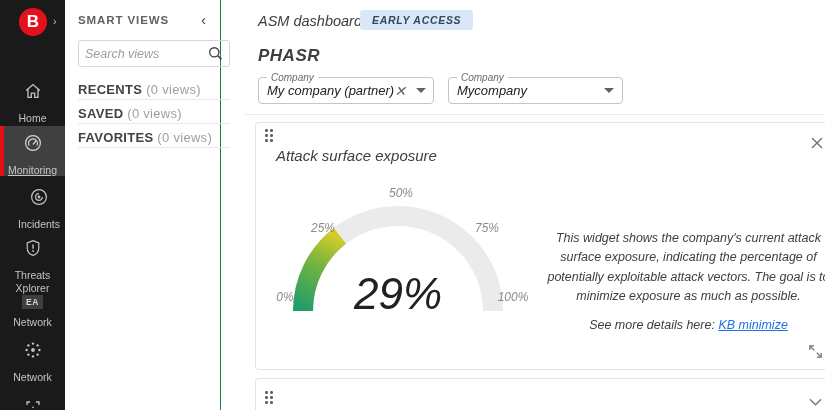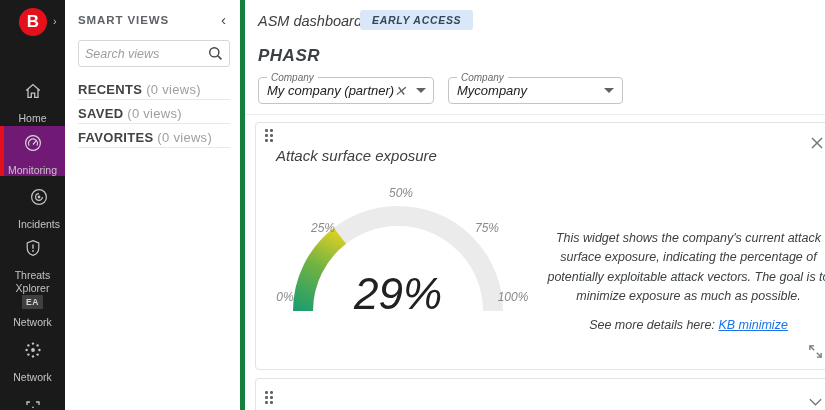--- a/index.html
+++ b/index.html
@@ -9,28 +9,28 @@
 
   
   .rail { position:absolute; left:0; top:0; width:65px; height:410px; background:#1a1a1a; }
   .logo { position:absolute; left:19px; top:8px; width:28px; height:28px; border-radius:50%;
     background:#e4111c; color:#fff; font-weight:bold; font-size:17px;
     display:flex; align-items:center; justify-content:center; }
   .rail-expand { position:absolute; left:53px; top:15px; color:#bdbdbd; font-size:11px; cursor:pointer; }
   .nav-item { position:absolute; left:0; width:65px; text-align:center; color:#c4c4c4; cursor:pointer; }
   .nav-item svg { display:block; margin:0 auto; }
   .nav-label { font-size:10.5px; margin-top:11px; line-height:1.2; }
-  .nav-active { background:#701a75; border-left:4px solid #e4111c; }
+  .nav-active { background:#404040; border-left:4px solid #e4111c;text-decoration:underline; }
   .nav-active .inner { margin-left:-4px; }
   .ea-chip { display:inline-block; background:#3f3f3f; color:#d6d6d6; font-size:8.5px;
     font-weight:bold; padding:2px 4px; border-radius:0; letter-spacing:.5px; }
 
   
-  .panel { position:absolute; left:65px; top:0; width:180px; height:410px; background:#fff;
-    border-right:5px solid #15803d; }
+  .panel { position:absolute; left:65px; top:0; width:156px; height:410px; background:#fff;
+    border-right:1px solid #15803d; }
   .panel-title { position:absolute; left:13px; top:14px; font-size:11.5px; letter-spacing:.9px;
     color:#5f6368; font-weight:600; }
   .panel-collapse { position:absolute; right:14px; top:11px; font-size:15px; color:#424242; cursor:pointer; }
   .search-box { position:absolute; left:13px; top:40px; width:152px; height:27px;
     border:1px solid #d6d6d6; border-radius:3px; display:flex; align-items:center; padding:0 6px; }
   .search-box input { border:none; outline:none; flex:1; min-width:0; font-size:12.5px;
     color:#424242; font-family:"Liberation Sans",sans-serif; font-style:italic; }
   .search-box input::placeholder { color:#9e9e9e; }
   .sv-row { position:absolute; left:13px; width:152px; font-size:13px; letter-spacing:.3px;
     color:#424242; cursor:pointer; }

